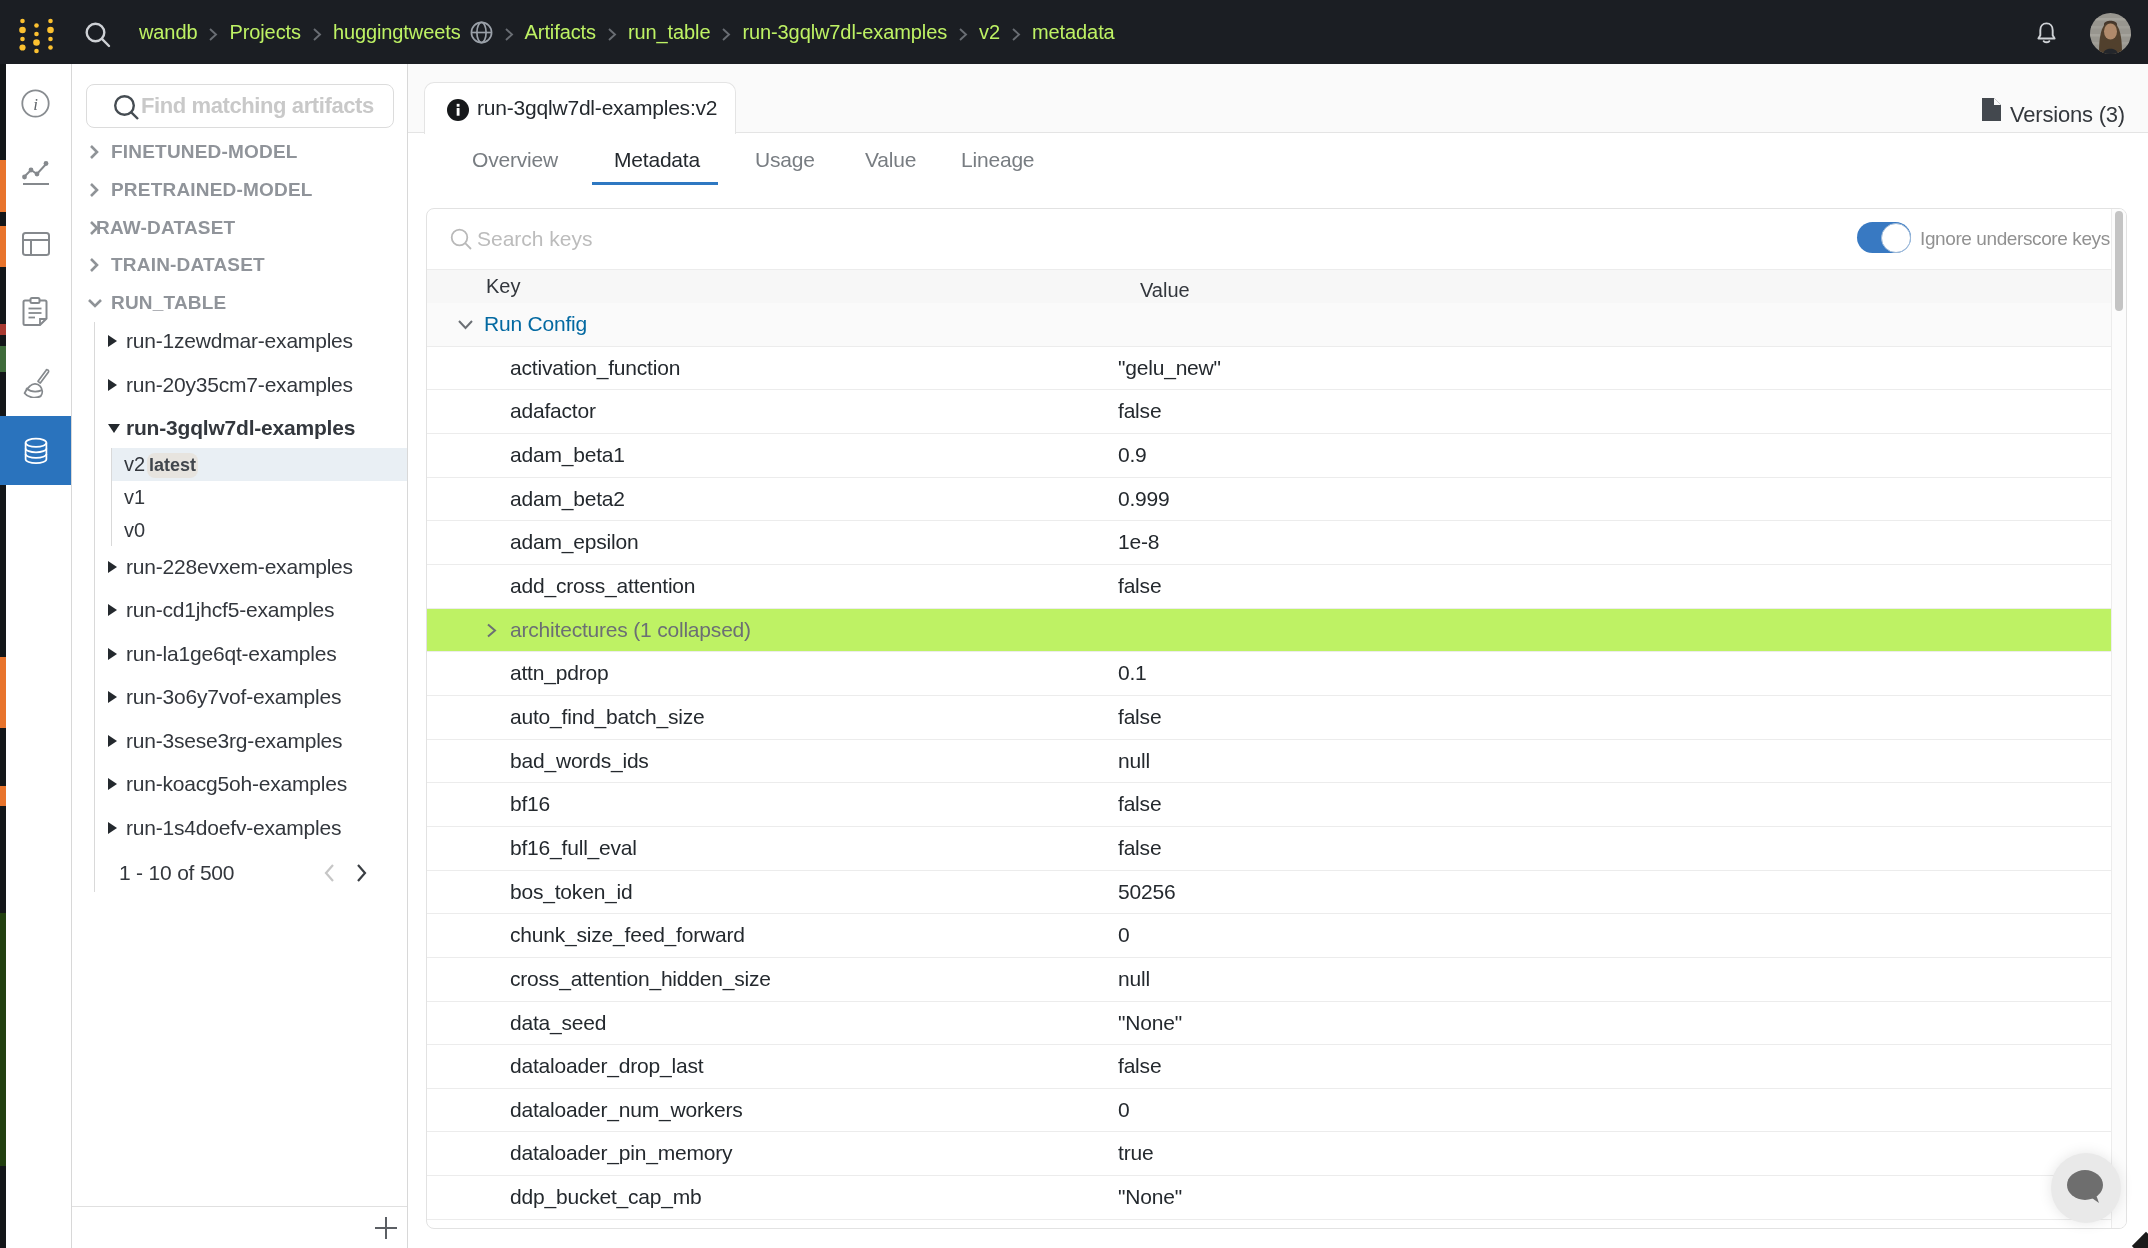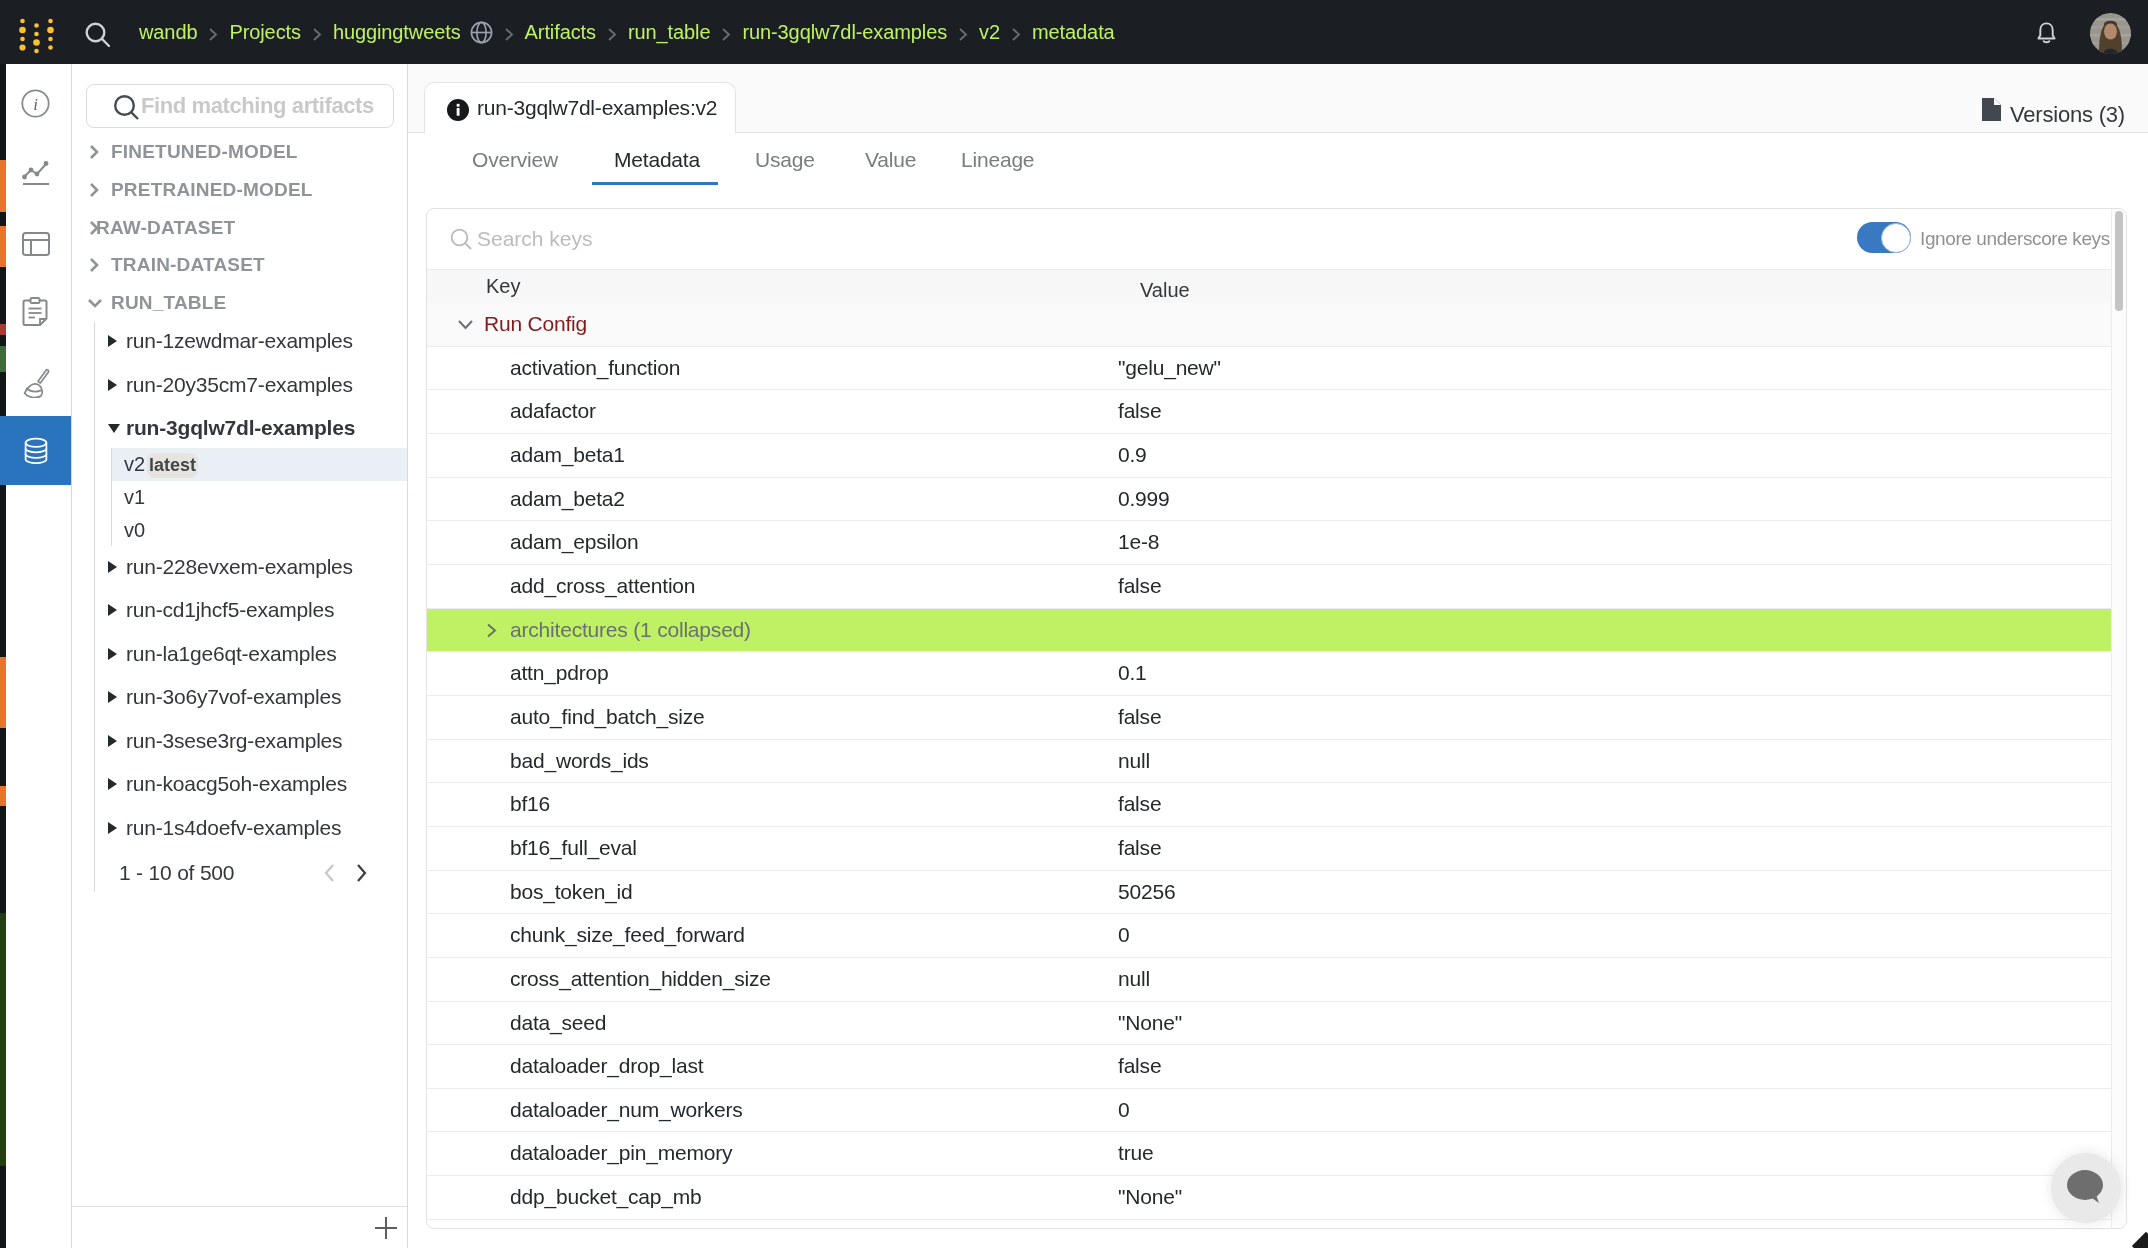--- a/index.html
+++ b/index.html
@@ -68,21 +68,21 @@
   #thead { position:absolute; left:0; top:60px; width:1684px; height:38px; background:#f7f7f7;
     border-top:1px solid #ececec; border-bottom:1px solid #ececec; font-size:20px; color:#33373d; }
   #thead .k { position:absolute; left:59px; top:0; line-height:32px; }
   #thead .v { position:absolute; left:691px; top:4px; line-height:32px;margin-left:22px; }
   #rows { position:absolute; left:0; top:94px; width:1684px; }
   .row { position:relative; width:1684px; height:43.67px; border-bottom:1px solid #ececec;
     font-size:21px; color:#24292e; }
   .row .k { position:absolute; left:83px; top:0; line-height:42px; letter-spacing:-0.2px; }
   .row .v { position:absolute; left:691px; top:0; line-height:42px; letter-spacing:-0.2px; }
   .row.sec { background:#bef264; color:#6b6f74; }
-  .row.sec0 { background:#fafafa; color:#7f1d1d; }
+  .row.sec0 { background:#fafafa; color:#0369a1; }
   .row.sec .k { left:83px; }
 
   
   #chat { position:absolute; left:2051px; top:1153px; width:70px; height:70px; border-radius:50%;
     background:#e9e9e9; box-shadow:0 0 14px rgba(0,0,0,0.10); }
 </style>
 </head>
 <body>
 
 <div id="nav">

